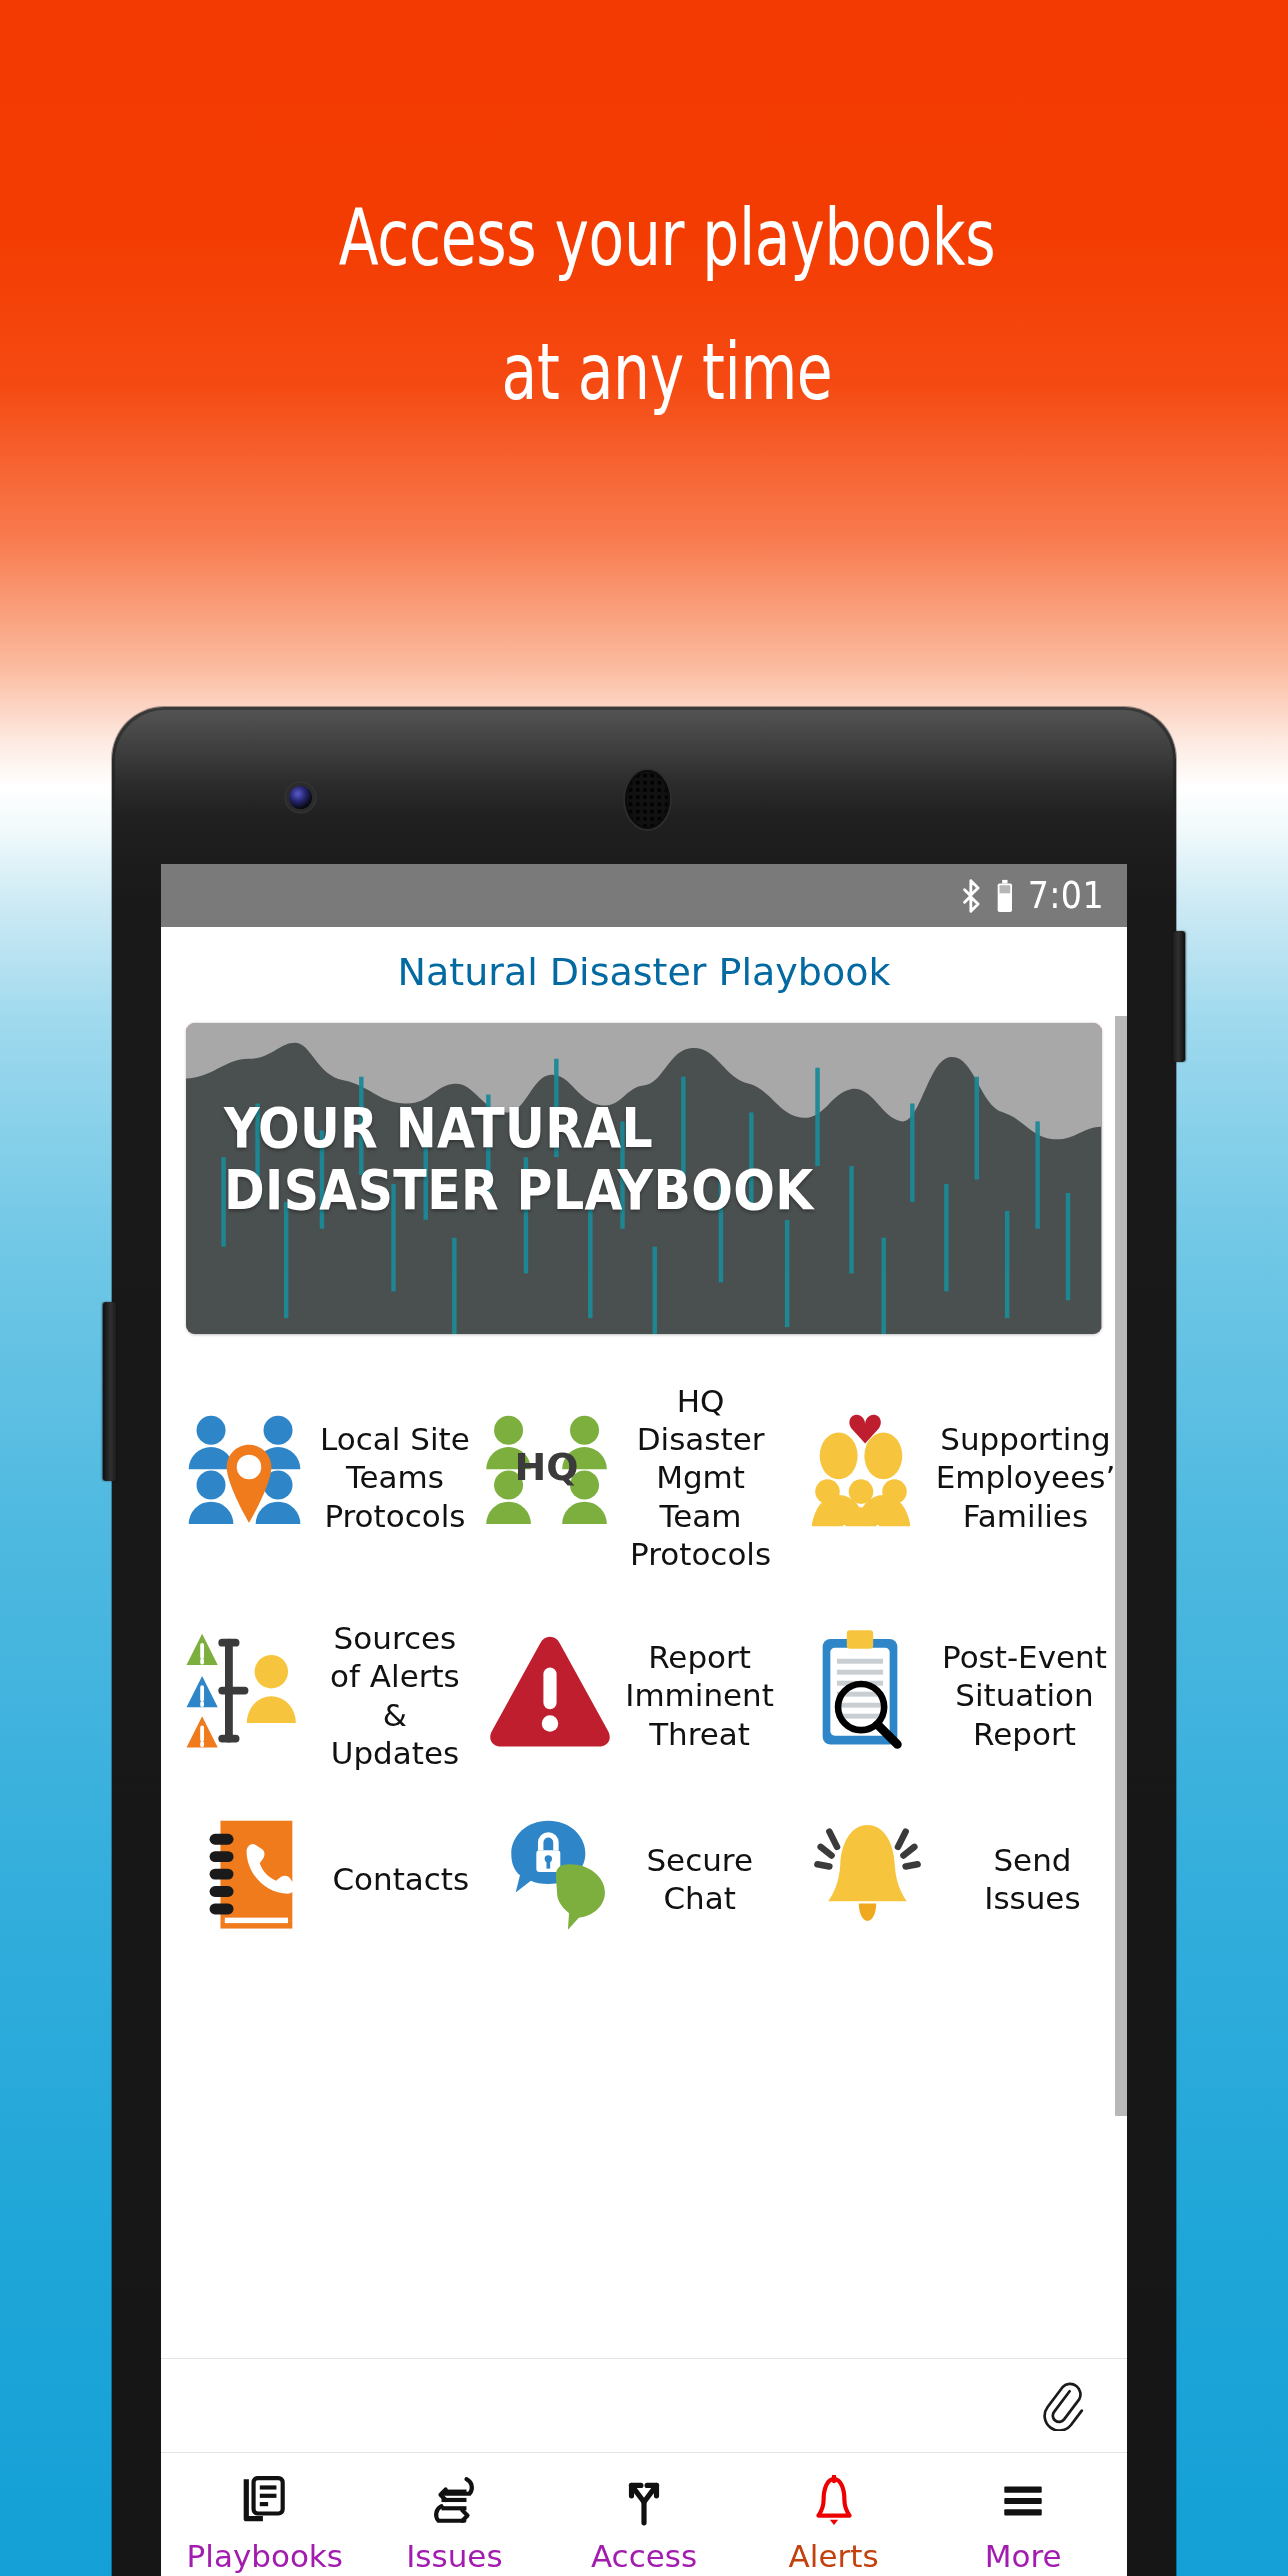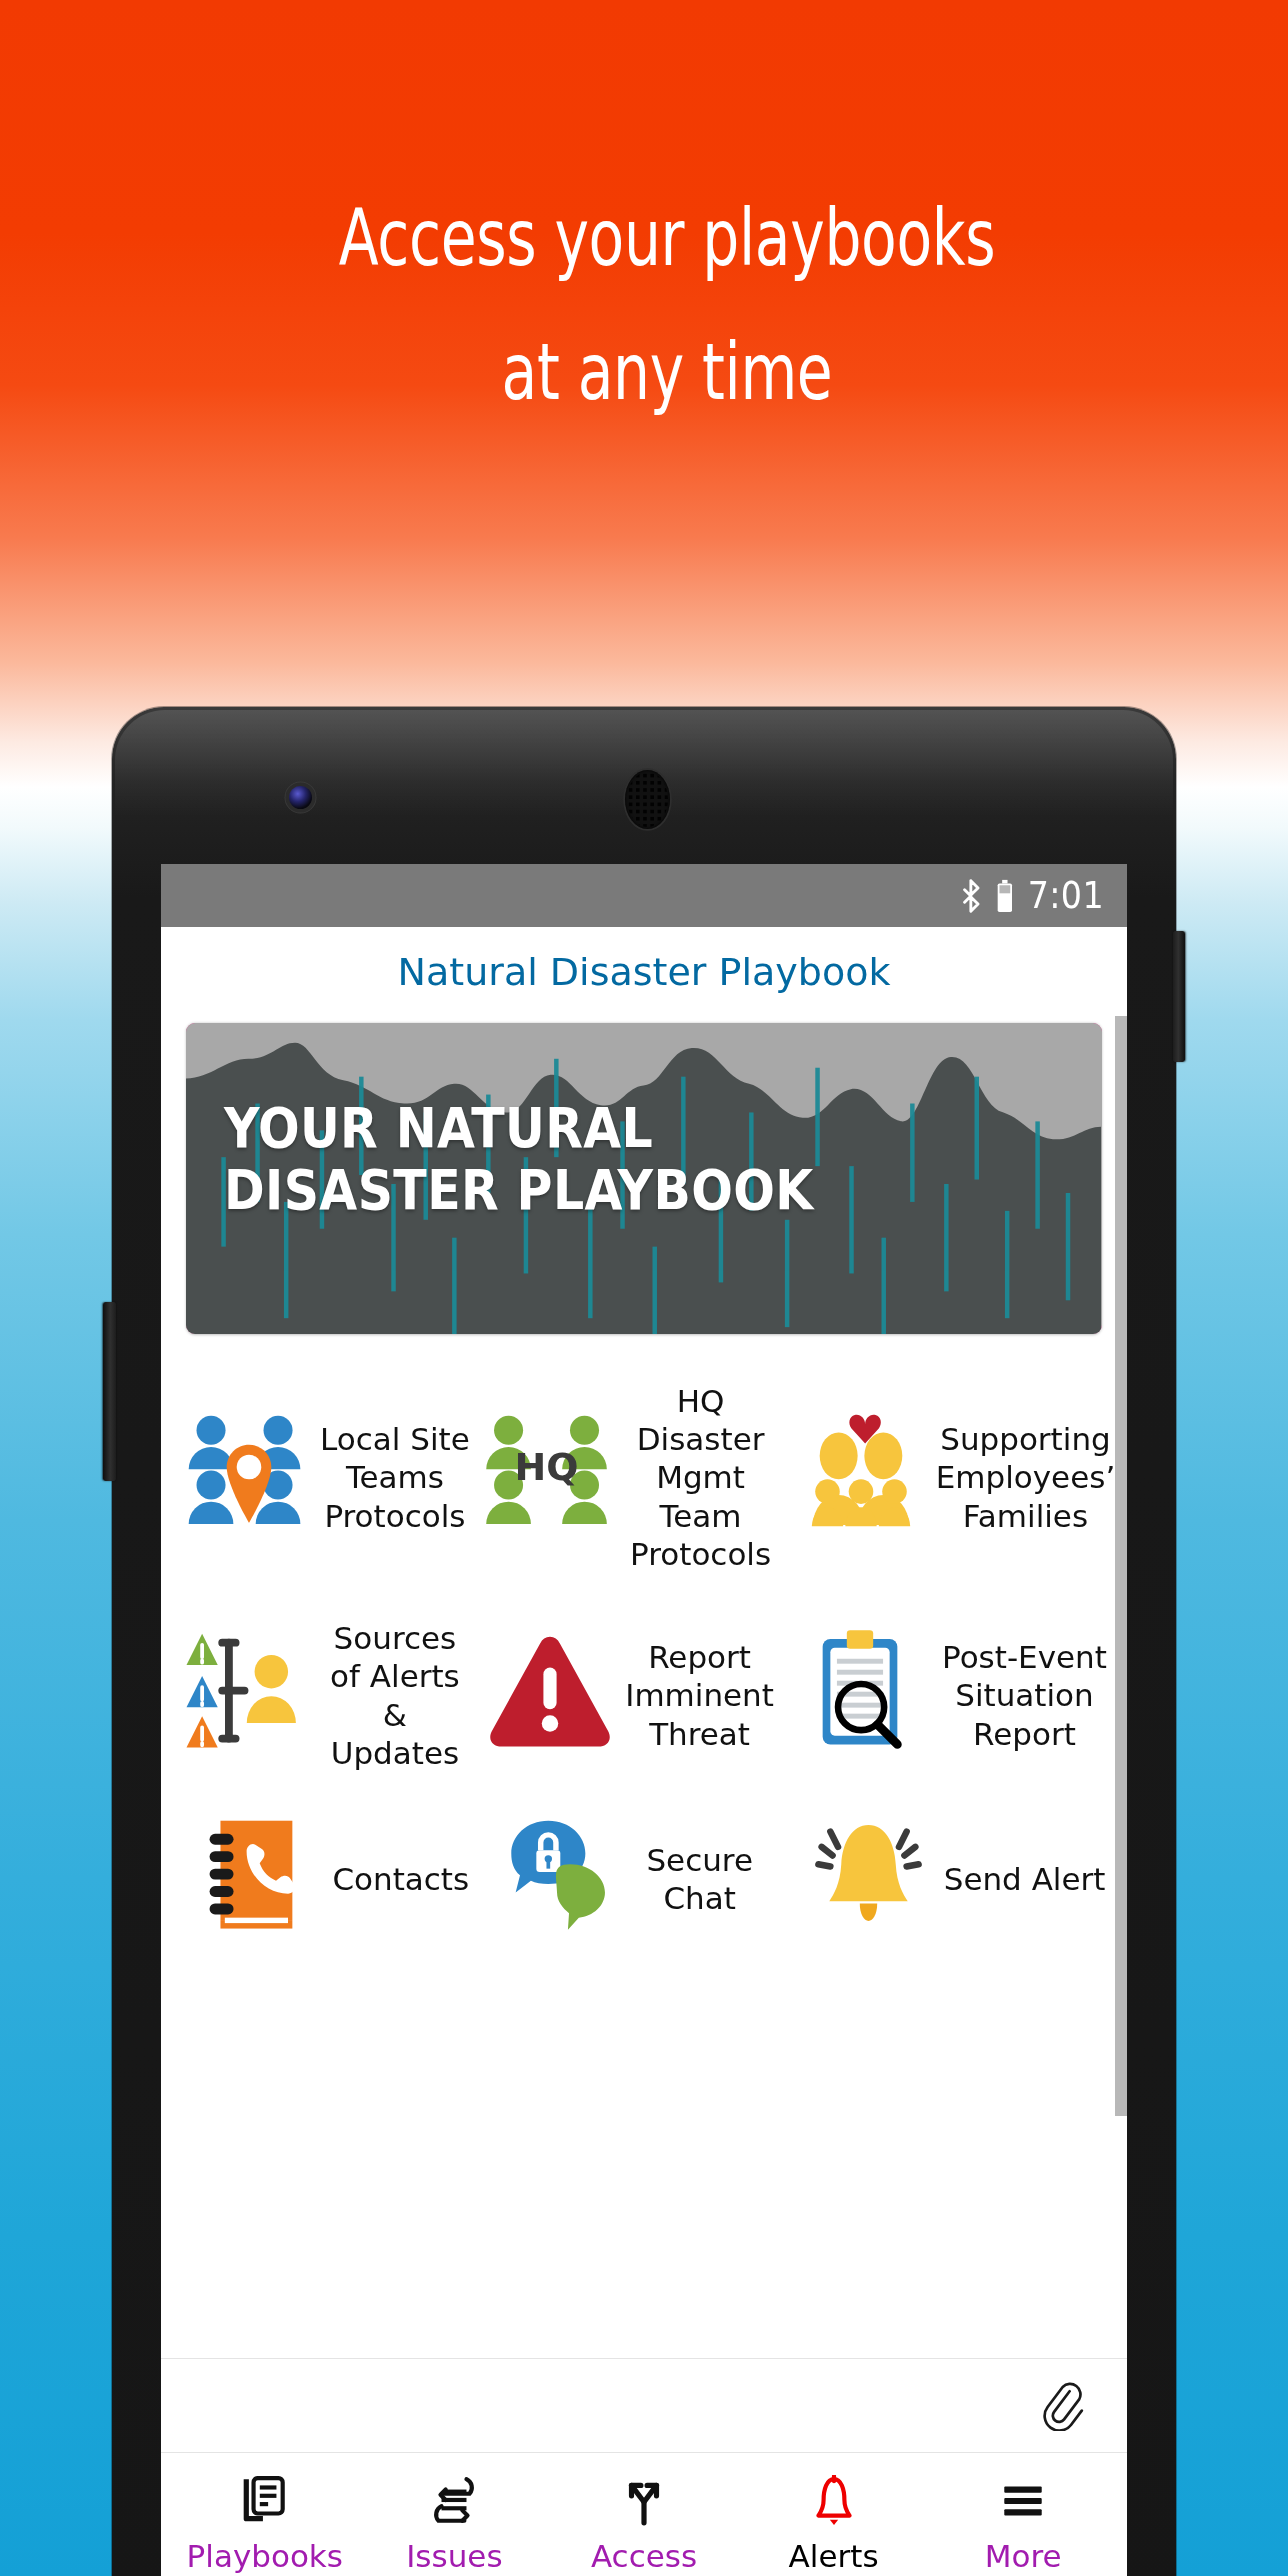--- a/index.html
+++ b/index.html
@@ -190,21 +190,21 @@
   }
   .navitem{
     display:flex;flex-direction:column;align-items:center;justify-content:flex-start;
     width:179px;cursor:pointer;padding-top:7.2px;
   }
   .nav-ic{height:55px;display:flex;align-items:center;justify-content:center;}
   .nav-label{
     margin-top:9px;font-size:31px;color:#a21caf;
     font-family:"DejaVu Sans","Liberation Sans",sans-serif;
   }
-  .navitem.active .nav-label{color:#000000;}
+  .navitem.active .nav-label{color:#c2410c;}
   .sysnav{
     position:absolute;left:49px;top:1905px;width:966px;height:0;
   }
 </style>
 </head>
 <body>
 
 <div id="stage">
 
   <div class="bg"></div>
@@ -447,21 +447,21 @@
                   <line x1="17" y1="32" x2="27" y2="40"></line>
                   <line x1="14" y1="48" x2="25" y2="50"></line>
                   <line x1="95" y1="18" x2="88" y2="32"></line>
                   <line x1="103" y1="32" x2="93" y2="40"></line>
                   <line x1="106" y1="48" x2="95" y2="50"></line>
                 </g>
                 <path d="M60 12 C75 12 84 28 85 48 C86 66 92 76 96 82 L24 82 C28 76 34 66 35 48 C36 28 45 12 60 12 Z" fill="#F7C53D"></path>
                 <path d="M52 84 L68 84 C68 94 64 100 60 100 C56 100 52 94 52 84 Z" fill="#F0A81E"></path>
               </svg>
             </div>
-            <div class="tile-label">Send Alert</div>
+            <div class="tile-label">Send Issues</div>
           </div>
 
         </div>
       </div>
 
       <div class="attachbar">
         <svg width="50" height="50" viewBox="0 0 48 48">
           <path d="M33 13 L15.5 30.5 a6 6 0 0 0 8.5 8.5 L41 22 a10 10 0 0 0 -14 -14 L10 25 a14 14 0 0 0 20 20 L42 33" fill="none" stroke="#1a1a1a" stroke-width="2.6" stroke-linecap="round" stroke-linejoin="round" transform="translate(-2,-2) rotate(-8 24 24)"></path>
         </svg>
       </div>

